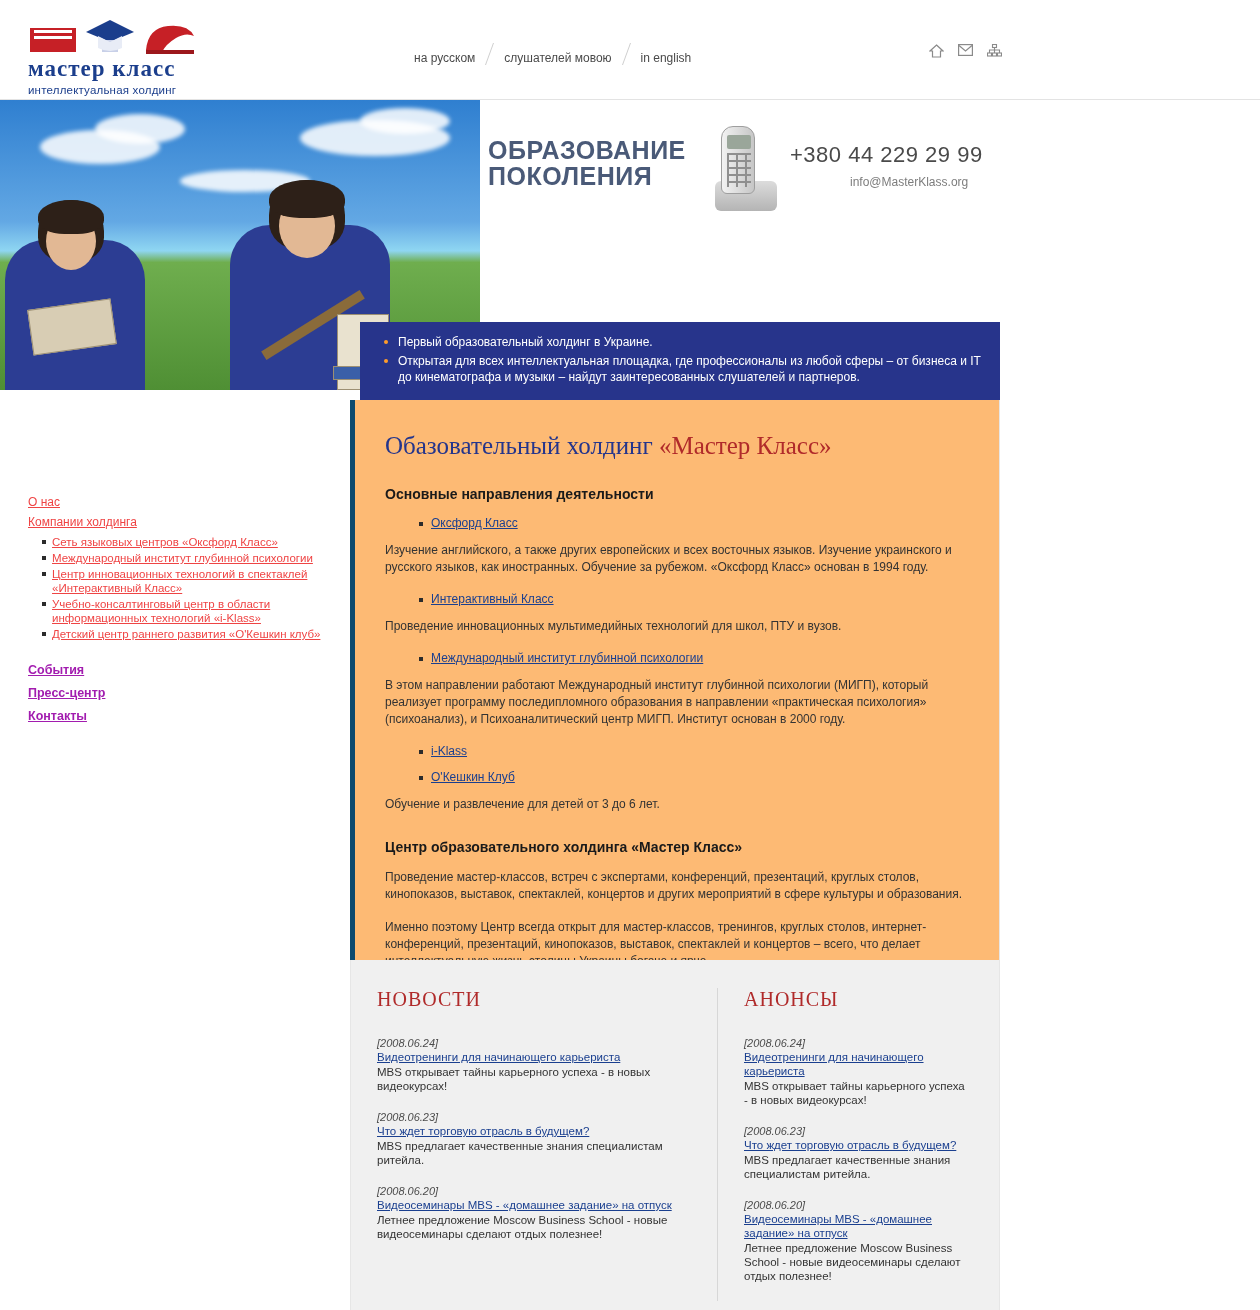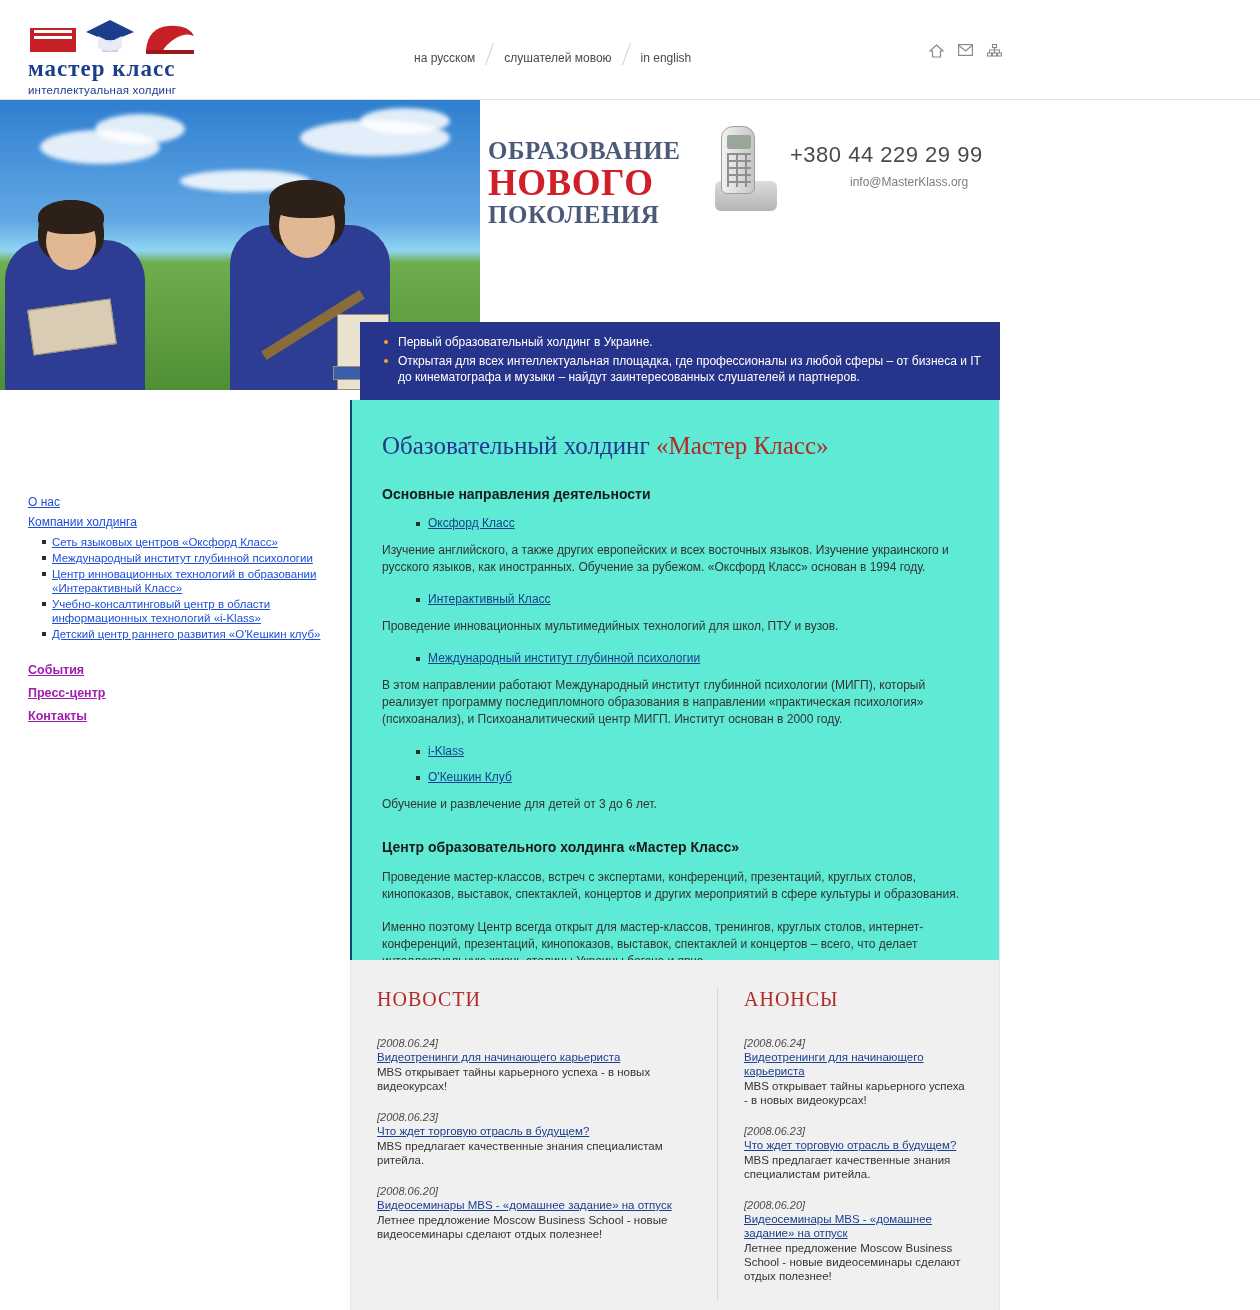--- a/index.html
+++ b/index.html
@@ -4,21 +4,21 @@
 <style>
   * { box-sizing: border-box; }
   html, body {
     margin: 0; padding: 0;
     width: 1260px; height: 1310px;
     background: #ffffff;
     font-family: "Liberation Sans", sans-serif;
     font-size: 12px;
     color: #333;
   }
-  a { color: #1d4ed8; }
+  a { color: #ef4444; }
 
   
   .header {
     position: relative;
     height: 100px;
     border-bottom: 1px solid #e3e3e3;
   }
   .logo {
     position: absolute;
     left: 28px; top: 14px;
@@ -99,21 +99,21 @@
 
   .hero-banner {
     position: absolute;
     left: 480px; top: 0;
     width: 520px; height: 218px;
     background: #ffffff;
   }
   .hero-title {
     position: absolute;
     left: 8px; top: 38px;
-    font-family: Liberation Serif, serif;
+    font-family: Liberation Sans, sans-serif;
     font-weight: bold;
     line-height: 1;
     color: #4a5a78;
   }
   .hero-title .l1 { font-size: 25px; letter-spacing: 0.5px; }
   .hero-title .l2 { font-size: 37px; color: #cf2027; letter-spacing: 0.5px; margin-top: 1px; }
   .hero-title .l3 { font-size: 25px; letter-spacing: 0.5px; margin-top: 1px; }
 
   .phone-box {
     position: absolute;
@@ -228,22 +228,22 @@
     font-size: 12.5px;
     color: #a21caf;
     text-decoration: underline;
     margin-bottom: 9px;
   }
 
   .content {
     position: absolute;
     left: 350px; top: 0;
     width: 650px;
-    background: #5eead4;
-    border-left: 2px solid #0c4a6e;
+    background: #fdba74;
+    border-left: 5px solid #0c4a6e;
     border-right: 1px solid #e6e6e6;
     padding: 26px 30px 26px 30px;
     min-height: 560px;
   }
   .content h1 {
     font-family: "Liberation Serif", serif;
     font-weight: normal;
     font-size: 25px;
     color: #24358c;
     margin: 6px 0 26px 0;
@@ -398,21 +398,20 @@
       <div class="hair" style="left:44px; bottom:172px; width:76px; height:38px;"></div>
       <div style="position:absolute; left:30px; bottom:60px; width:116px; height:10px; background:#8a6b3a; transform:rotate(-32deg);"></div>
       <div class="book" style="left:112px; bottom:0px; width:52px; height:76px; background:#e9e2cf;"></div>
       <div class="book" style="left:108px; bottom:10px; width:56px; height:14px; background:#3a5fa8;"></div>
     </div>
   </div>
 
   <div class="hero-banner">
     <div class="hero-title">
       <div class="l1">ОБРАЗОВАНИЕ</div>
-      <div class="l2">НОВОГО</div>
       <div class="l3">ПОКОЛЕНИЯ</div>
     </div>
 
     <div class="phone-box">
       <div class="handset">
         <div class="base"></div>
         <div class="body">
           <div class="screen"></div>
           <div class="keys"></div>
         </div>
@@ -436,21 +435,21 @@
   <div class="sidebar">
     <div class="side-top">
       <a href="#">О нас</a>
     </div>
     <div class="side-top">
       <a href="#">Компании холдинга</a>
     </div>
     <ul class="side-list">
       <li><a href="#">Сеть языковых центров «Оксфорд Класс»</a></li>
       <li><a href="#">Международный институт глубинной психологии</a></li>
-      <li><a href="#">Центр инновационных технологий в образовании «Интерактивный Класс»</a></li>
+      <li><a href="#">Центр инновационных технологий в спектаклей «Интерактивный Класс»</a></li>
       <li><a href="#">Учебно-консалтинговый центр в области информационных технологий «i-Klass»</a></li>
       <li><a href="#">Детский центр раннего развития «О'Кешкин клуб»</a></li>
     </ul>
     <div class="side-links">
       <a href="#">События</a>
       <a href="#">Пресс-центр</a>
       <a href="#">Контакты</a>
     </div>
   </div>
 

